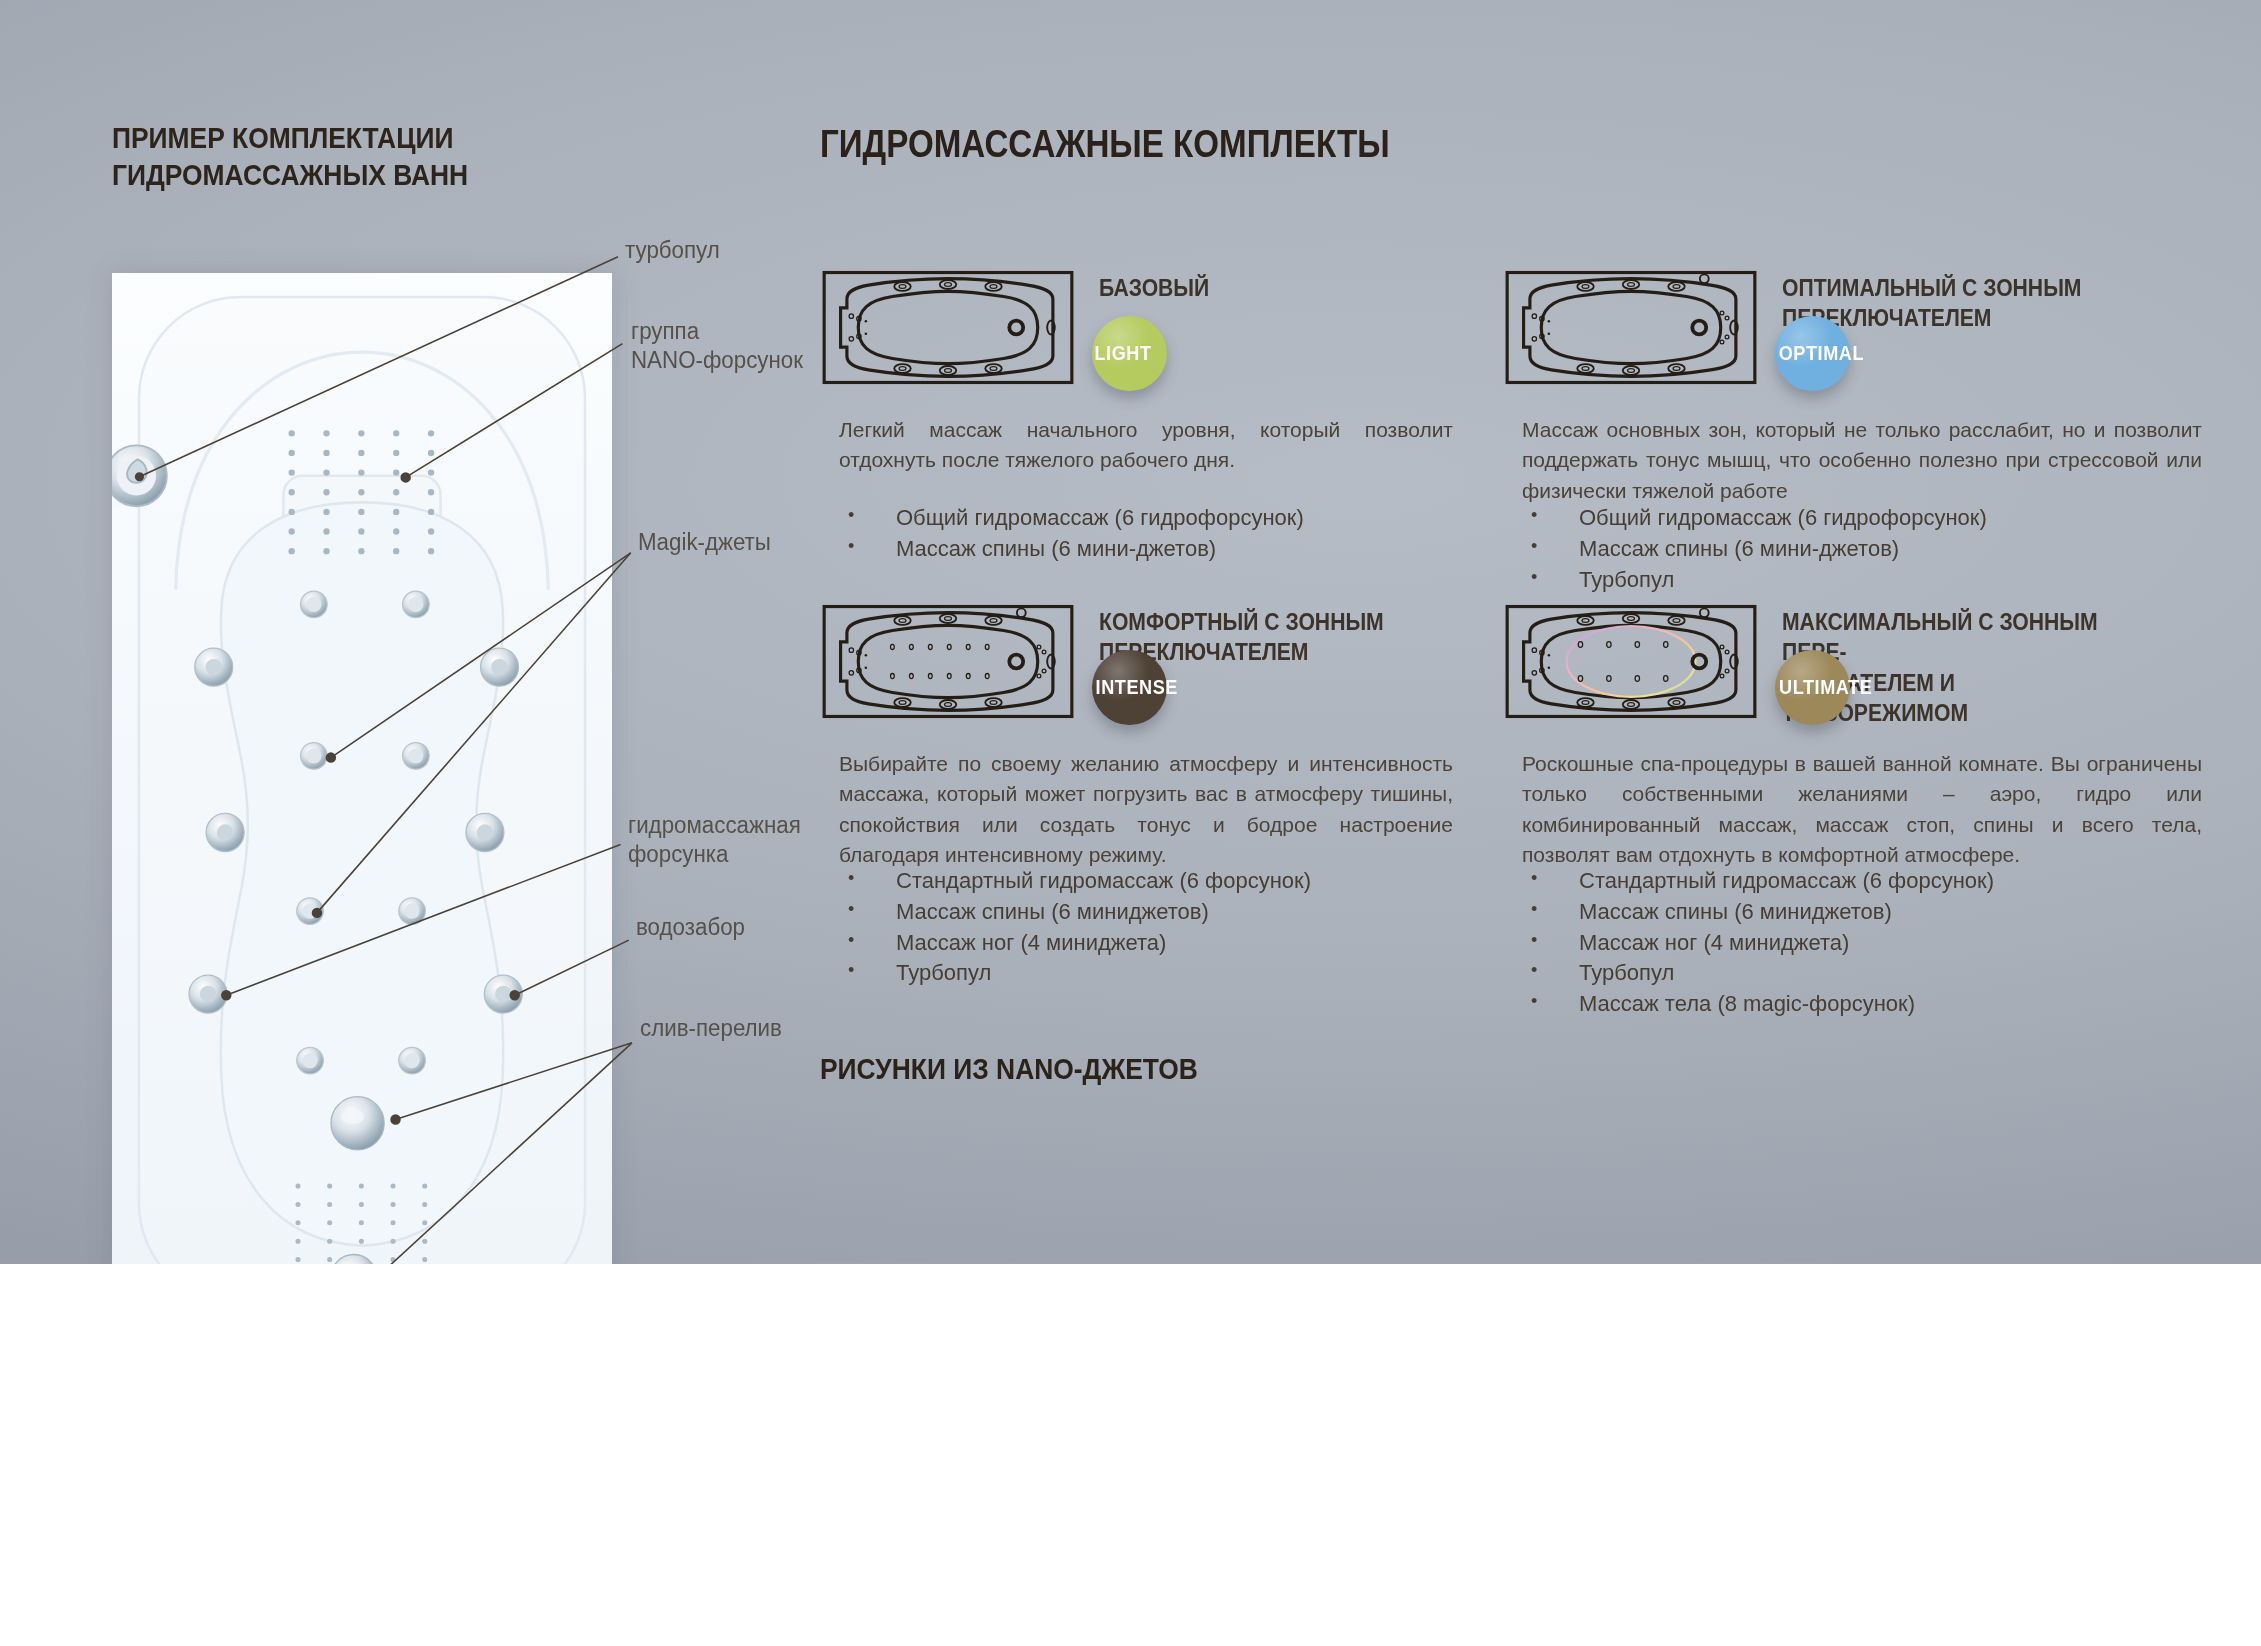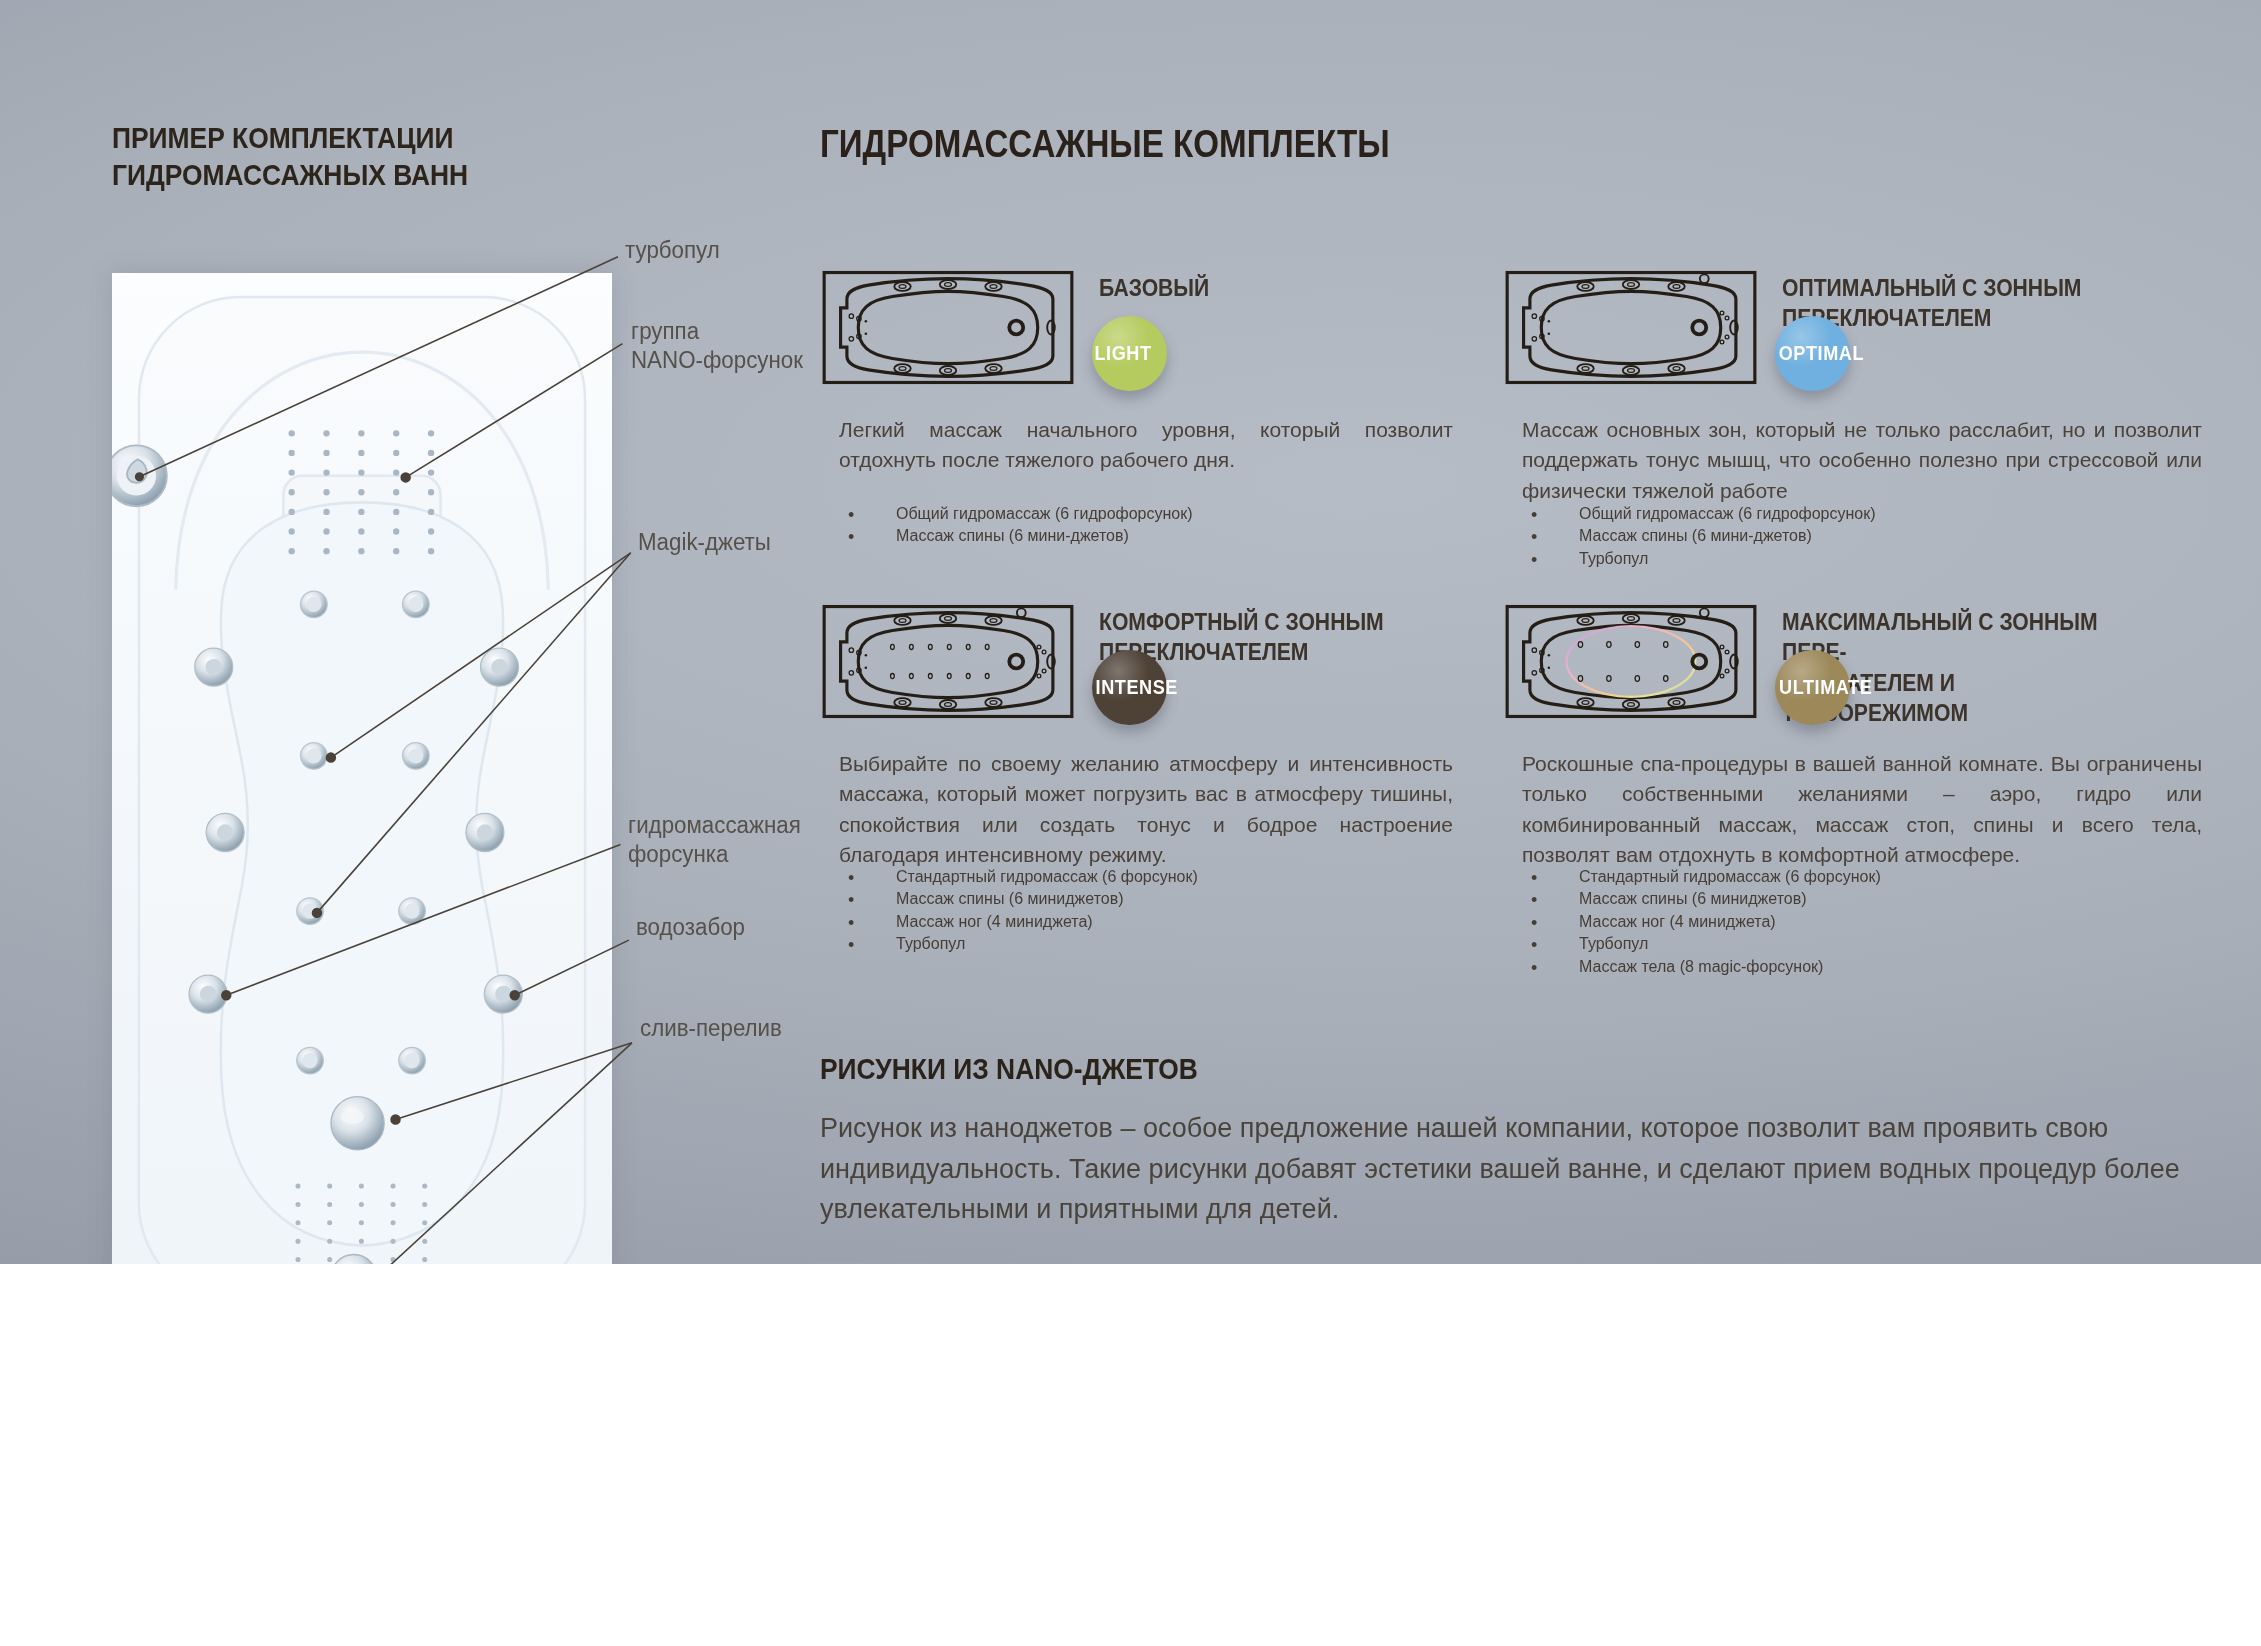--- a/index.html
+++ b/index.html
@@ -70,21 +70,21 @@
   }
   #kit0 .kit-desc,#kit2 .kit-desc{width:614px;}
   #kit1 .kit-desc,#kit3 .kit-desc{width:680px;}
   .kit-bullets{
     position:absolute;left:0;margin:0;padding:0;list-style:none;width:100%;
   }
   #kit0 .kit-bullets,#kit1 .kit-bullets{top:233px;}
   #kit2 .kit-bullets,#kit3 .kit-bullets{top:262px;}
   .kit-bullets li{
     position:relative;padding-left:75px;
-    font-size:16px;line-height:1.4;color:#463d34;
+    font-size:22px;line-height:1.4;color:#463d34;
   }
   .kit-bullets li::before{
     content:"•";position:absolute;left:27px;top:0;
     font-size:18px;color:#463d34;
   }
   .nano-heading{
     position:absolute;left:820px;top:1052px;width:888px;
     font-size:30px;font-weight:bold;color:#2b221a;
     transform:scaleX(.88);transform-origin:0 0;
   }
@@ -515,21 +515,20 @@
     <ul class="kit-bullets">
         <li>Стандартный гидромассаж (6 форсунок)</li>
         <li>Массаж спины (6 миниджетов)</li>
         <li>Массаж ног (4 миниджета)</li>
         <li>Турбопул</li>
         <li>Массаж тела (8 magic-форсунок)</li>
       </ul>
   </div>
 
   <div class="nano-heading">РИСУНКИ ИЗ NANO-ДЖЕТОВ</div>
-  <div class="nano-paragraph">Рисунок из наноджетов – особое предложение нашей компании, которое позволит вам проявить свою индивидуальность. Такие рисунки добавят эстетики вашей ванне, и сделают прием водных процедур более увлекательными и приятными для детей.</div>
 
   <div class="tiles">
     <div class="tile" id="tile0">
         <div class="arch"></div>
         <svg viewBox="0 0 100 100" preserveAspectRatio="none" xmlns="http://www.w3.org/2000/svg">
           <ellipse cx="23.0" cy="49.0" rx="0.9" ry="1.2" fill="#1b1e24" opacity=".88"></ellipse>
           <ellipse cx="24.0" cy="43.0" rx="0.9" ry="1.2" fill="#1b1e24" opacity=".88"></ellipse>
           <ellipse cx="26.0" cy="38.0" rx="0.9" ry="1.2" fill="#1b1e24" opacity=".88"></ellipse>
           <ellipse cx="29.0" cy="34.0" rx="0.9" ry="1.2" fill="#1b1e24" opacity=".88"></ellipse>
           <ellipse cx="33.0" cy="31.0" rx="0.9" ry="1.2" fill="#1b1e24" opacity=".88"></ellipse>

